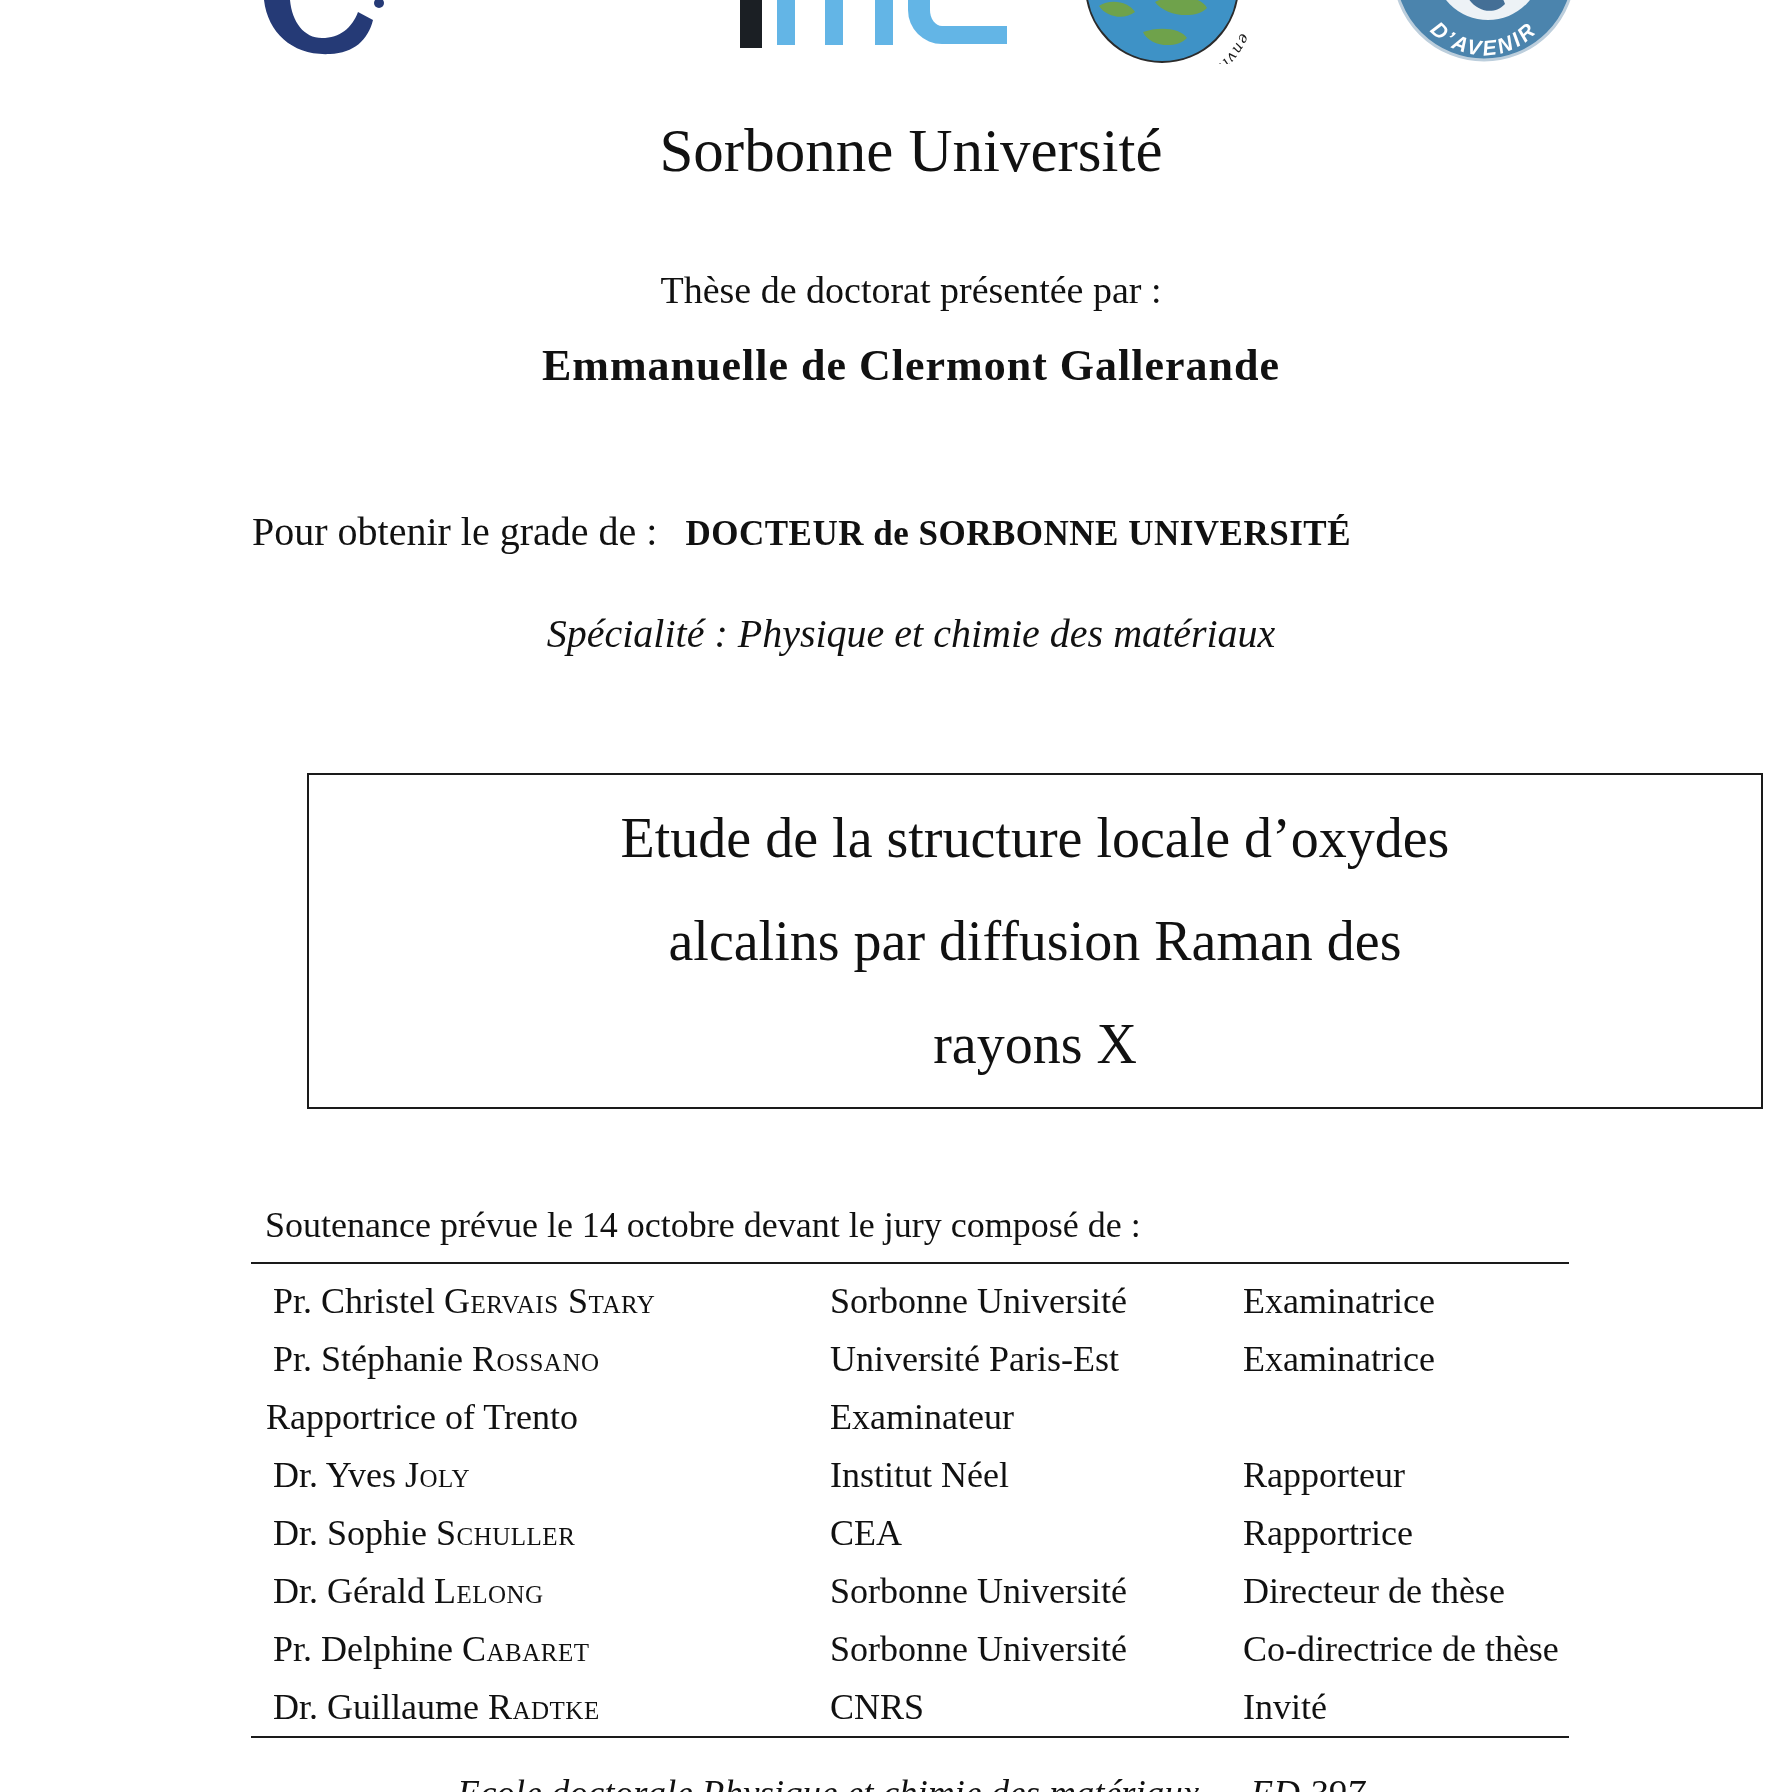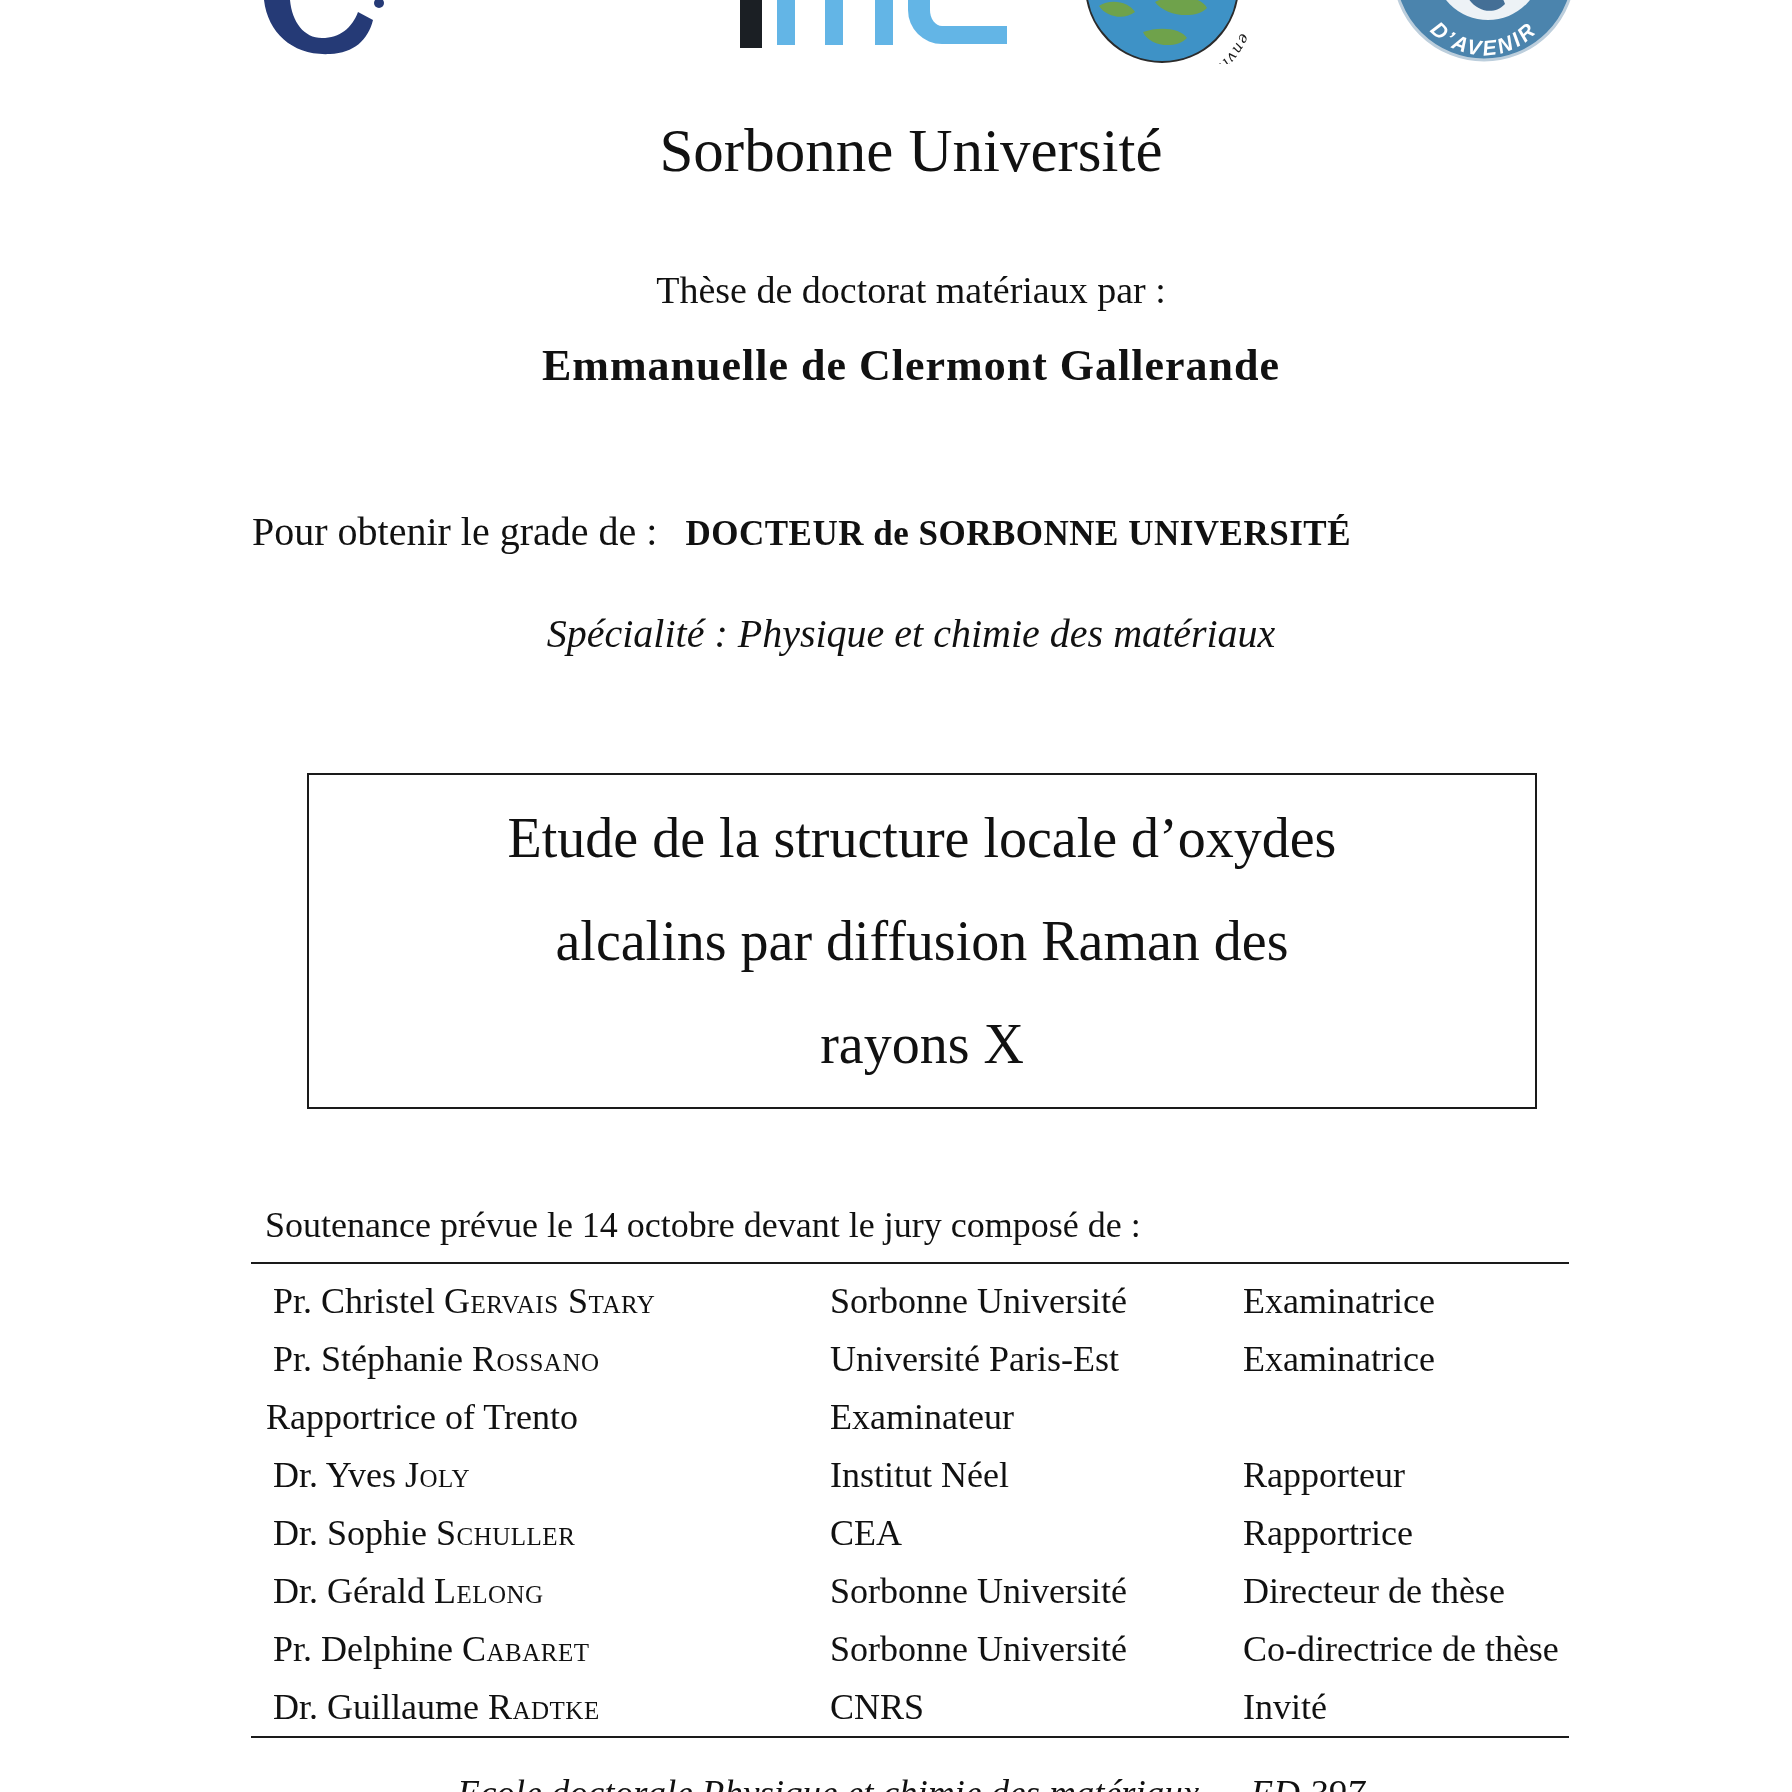--- a/index.html
+++ b/index.html
@@ -32,21 +32,21 @@
   
   .col{position:absolute;left:252px;width:1318px;text-align:center;}
   .university-title{top:116px;font-size:61px;font-weight:400;margin:0;}
   .presented-line{top:268px;font-size:38px;}
   .author-name{top:340px;font-size:44px;font-weight:700;letter-spacing:1px;}
   .degree-line{position:absolute;left:252px;top:508px;width:1318px;font-size:40px;text-align:left;white-space:nowrap;}
   .degree-caps{font-weight:700;font-size:35px;margin-left:28px;letter-spacing:0.5px;}
   .specialty-line{top:610px;font-size:40px;}
   
   .title-box{
-    position:absolute;left:307px;top:773px;width:1230px;height:336px;box-sizing:border-box;
+    position:absolute;left:307px;top:773px;width:1456px;height:336px;box-sizing:border-box;
     border:2px solid #1a1a1a;display:flex;flex-direction:column;justify-content:center;
     align-items:center;text-align:left;font-size:56px;line-height:103px;
   }
   
   .defense-line{position:absolute;left:265px;top:1204px;font-size:36px;}
   .rule{position:absolute;left:251px;width:1318px;height:2px;background:#1a1a1a;}
   .rule-top{top:1262px;}
   .rule-bottom{top:1736px;}
   .jury-table{position:absolute;left:266px;top:1272px;width:1318px;font-size:36px;}
   .jury-row{display:grid;grid-template-columns:564px 413px auto;height:58px;align-items:center;}
@@ -96,21 +96,21 @@
     <defs>
       <path id="badge-text-arc" d="M30,12 A72,72 0 0 0 162,12" fill="none"></path>
     </defs>
     <text font-family="Liberation Sans, DejaVu Sans, sans-serif" font-weight="bold" font-style="italic" font-size="21" fill="#ffffff" letter-spacing="3" text-anchor="middle">
       <textPath href="#badge-text-arc" startOffset="50%">D’AVENIR</textPath>
     </text>
   </svg>
 
   <h1 class="col university-title">Sorbonne Université</h1>
 
-  <div class="col presented-line" style="position:absolute;">Thèse de doctorat matériaux par :</div>
+  <div class="col presented-line" style="position:absolute;">Thèse de doctorat présentée par :</div>
 
   <div class="col author-name" style="position:absolute;">Emmanuelle de Clermont Gallerande</div>
 
   <div class="degree-line">
     <span>Pour obtenir le grade de :</span><span class="degree-caps">DOCTEUR de SORBONNE UNIVERSITÉ</span>
   </div>
 
   <div class="col specialty-line" style="position:absolute;font-style:italic;">Spécialité : Physique et chimie des matériaux</div>
 
   <div class="title-box">

